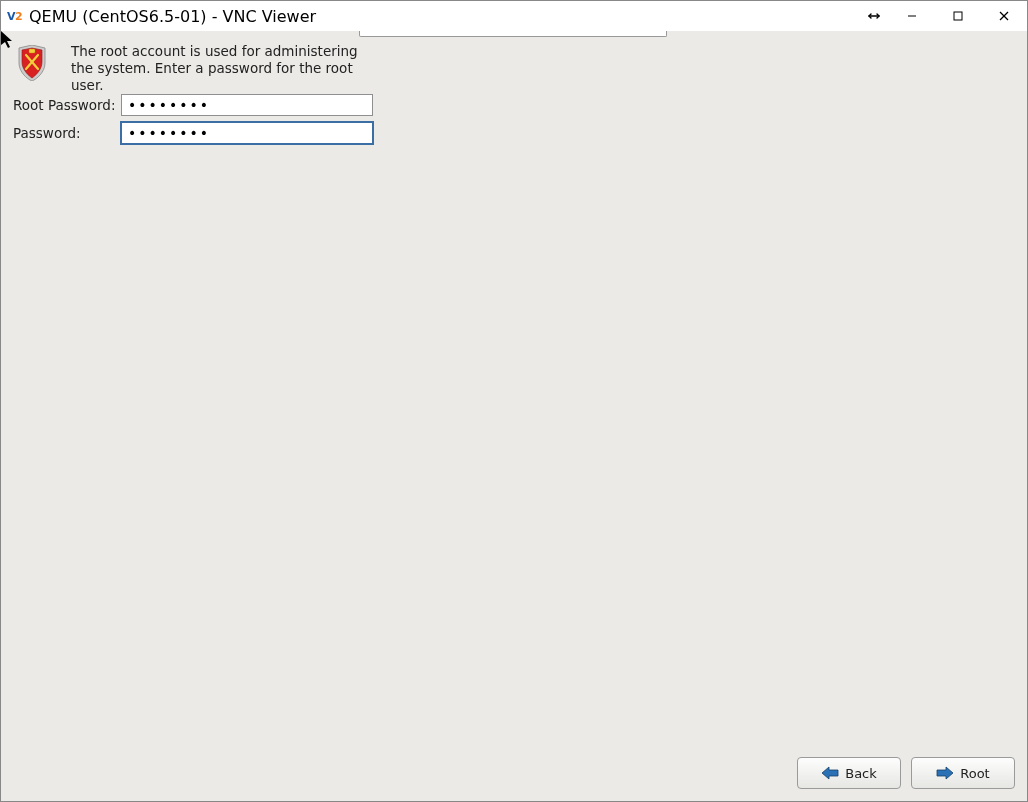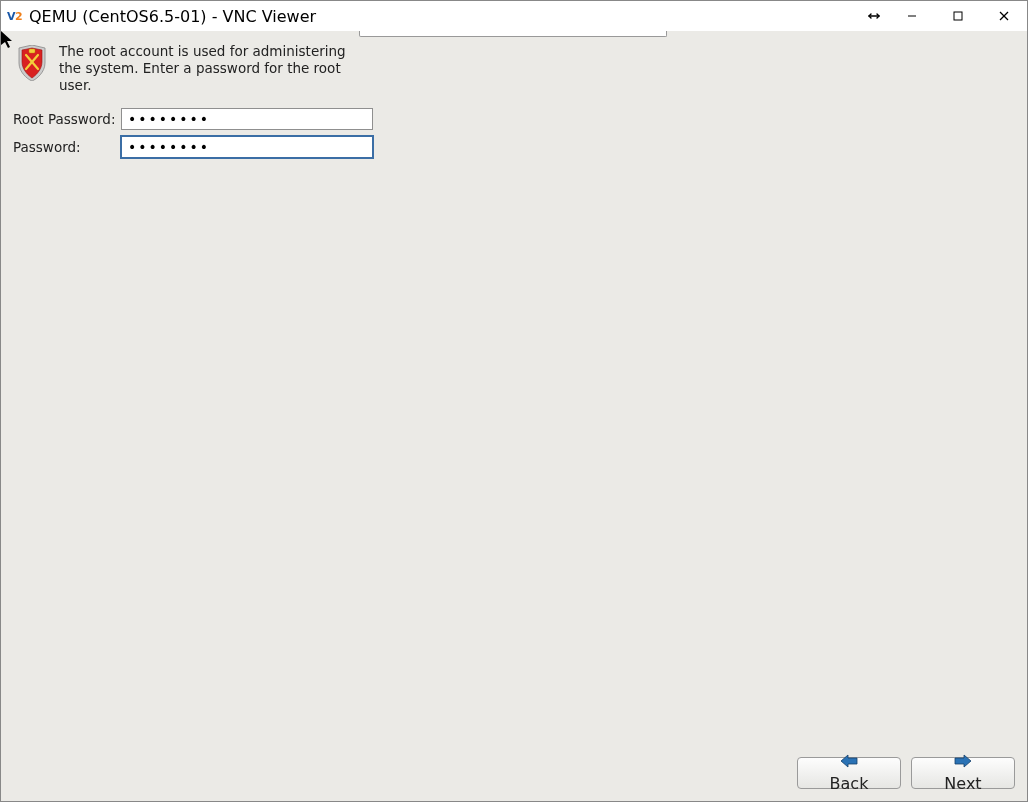--- a/index.html
+++ b/index.html
@@ -13,29 +13,29 @@
   .titlebar .winbtn svg{stroke:#000;}
   .titlebar .extra-icon{width:30px;display:flex;align-items:center;justify-content:center;}
   
   .vnc{position:absolute;top:30px;left:0;right:0;bottom:0;background:#ebeae6;}
   .installer{position:absolute;top:0;left:0;right:0;bottom:0;}
   .top-remnant{position:absolute;top:0;left:358px;width:306px;height:5px;border:1px solid #999;border-top:none;border-radius:0 0 2px 2px;background:#fff;}
   .content-top{position:absolute;top:12px;left:12px;right:12px;}
   .desc-row{display:flex;align-items:flex-start;}
   .shield-wrap{width:38px;flex:0 0 38px;display:flex;justify-content:center;padding-top:2px;}
   .shield{width:30px;height:36px;}
-  .desc-text{margin-left:8px;max-width:290px;font-size:13.5px;line-height:17px;color:#222;}
-  .form{margin-top:14px;}
+  .desc-text{margin-left:20px;max-width:290px;font-size:13.5px;line-height:17px;color:#222;}
+  .form{}
   .form-row{display:flex;align-items:center;margin-bottom:6px;}
   .form-row label{width:108px;font-size:13.5px;color:#222;}
   .pw-input{width:252px;height:22px;border:1px solid #8f8f8f;background:#fff;font-family:inherit;font-size:14px;padding:0 6px;letter-spacing:2px;box-sizing:border-box;}
   .pw-input.focus{outline:1px solid #3b6ea5;border-color:#3b6ea5;}
   
   .nav{position:absolute;bottom:12px;right:12px;display:flex;gap:10px;}
-  .nav-btn{height:30px;min-width:78px;padding:0 12px;border:1px solid #9a9a9a;border-radius:4px;background:linear-gradient(#fdfdfd,#e6e6e3);display:flex;align-items:center;justify-content:center;font-size:16px;color:#222;cursor:pointer;gap:6px;flex-direction:column;}
+  .nav-btn{height:30px;min-width:78px;padding:0 12px;border:1px solid #9a9a9a;border-radius:4px;background:linear-gradient(#fdfdfd,#e6e6e3);display:flex;align-items:center;justify-content:center;font-size:13px;color:#222;cursor:pointer;gap:6px;}
   .nav-btn svg{flex:0 0 auto;}
   
   .cursor{position:absolute;top:0;left:0;}
 </style>
 </head>
 <body>
 
 <div class="win">
 
   <div class="titlebar">
@@ -112,19 +112,19 @@
         <div class="nav-btn">
           <svg width="18" height="14" viewBox="0 0 18 14">
             <polygon points="8,1 1,7 8,13 8,10 17,10 17,4 8,4" fill="#2a72b5" stroke="#15406a" stroke-width="0.8"></polygon>
           </svg>
           <span>Back</span>
         </div>
         <div class="nav-btn">
           <svg width="18" height="14" viewBox="0 0 18 14">
             <polygon points="10,1 17,7 10,13 10,10 1,10 1,4 10,4" fill="#2a72b5" stroke="#15406a" stroke-width="0.8"></polygon>
           </svg>
-          <span>Next</span>
+          <span>Root</span>
         </div>
       </div>
     </div>
   </div>
 
 </div>
 
 </body></html>

